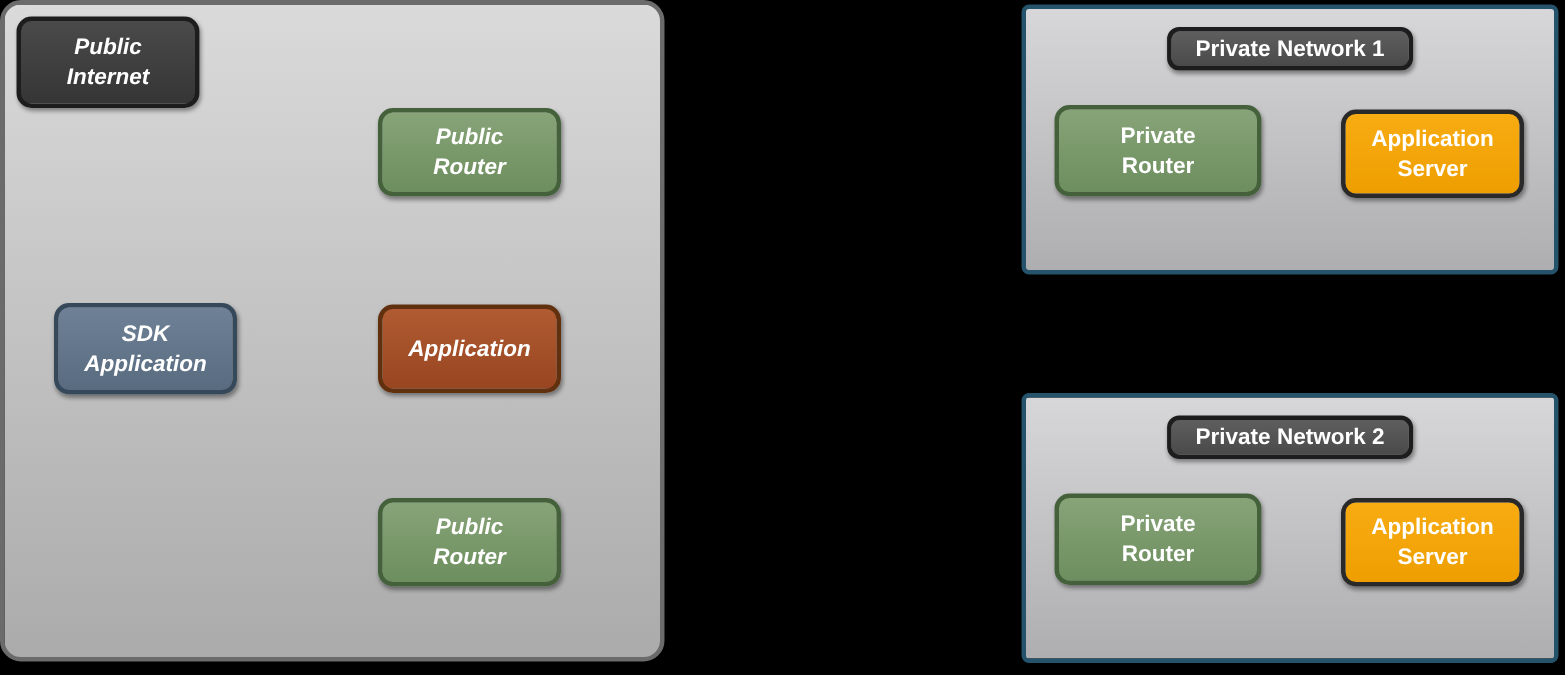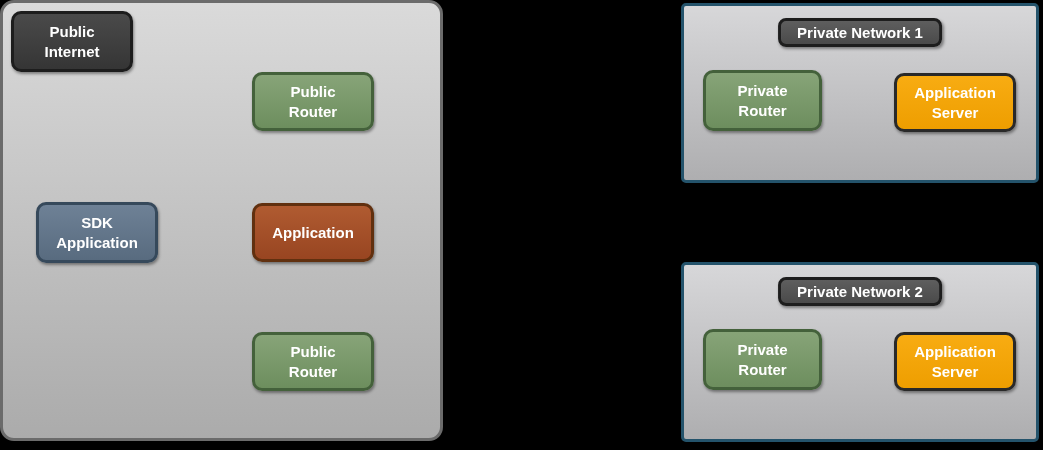--- a/index.html
+++ b/index.html
@@ -61,29 +61,29 @@
   }
 
   
   .pos-public-internet   { left: 8px;   top: 8px;   width: 122px; height: 61px; }
   .pos-public-router-top { left: 249px; top: 69px;  width: 122px; height: 59px; }
   .pos-sdk-application   { left: 33px;  top: 199px; width: 122px; height: 61px; }
   .pos-controller        { left: 249px; top: 200px; width: 122px; height: 59px; }
   .pos-public-router-bot { left: 249px; top: 329px; width: 122px; height: 59px; }
 
   
-  .pos-private-router     { left: 19px;  top: 64px; width: 119px; height: 61px; }
+  .pos-private-router     { left: 19px;  top: 64px; width: 138px; height: 61px; }
   .pos-application-server { left: 210px; top: 67px; width: 122px; height: 59px; }
 </style>
 </head>
 <body style="background: rgb(0, 0, 0);">
 
 <div class="canvas">
 
-  <div class="zone" style="background: linear-gradient(rgb(218, 218, 218), rgb(171, 171, 171)); border-color: rgb(107, 107, 107);">
+  <div class="zone" style="background: linear-gradient(rgb(218, 218, 218), rgb(171, 171, 171)); border-color: rgb(107, 107, 107); font-style: italic;">
     <div class="node pos-public-internet" style="background: linear-gradient(rgb(74, 74, 74), rgb(53, 53, 53)); border-color: rgb(29, 29, 29);">
       <span>Public
 Internet</span>
     </div>
     <div class="node pos-public-router-top" style="background: linear-gradient(rgb(135, 164, 120), rgb(109, 142, 94)); border-color: rgb(68, 97, 59);">
       <span>Public
 Router</span>
     </div>
     <div class="node pos-sdk-application" style="background: linear-gradient(rgb(110, 129, 150), rgb(88, 107, 127)); border-color: rgb(54, 73, 91);">
       <span>SDK

